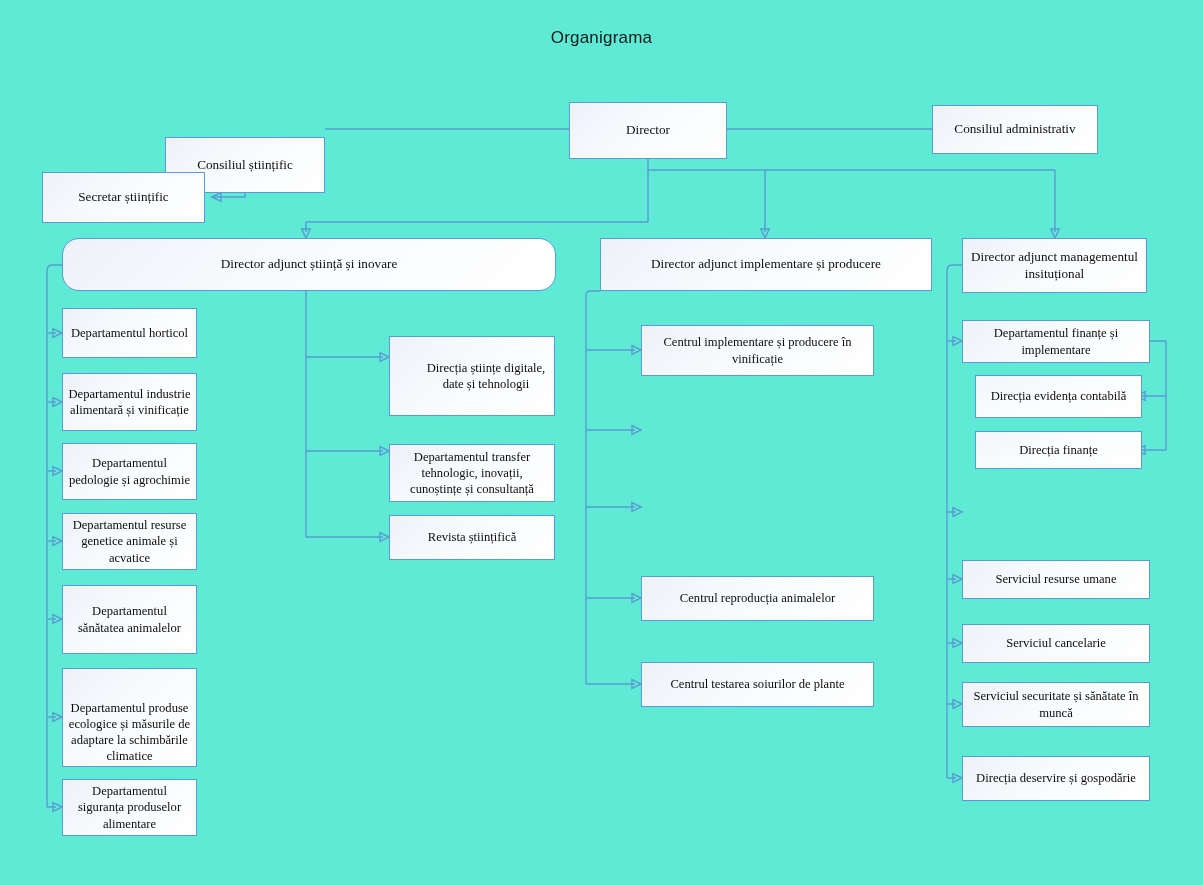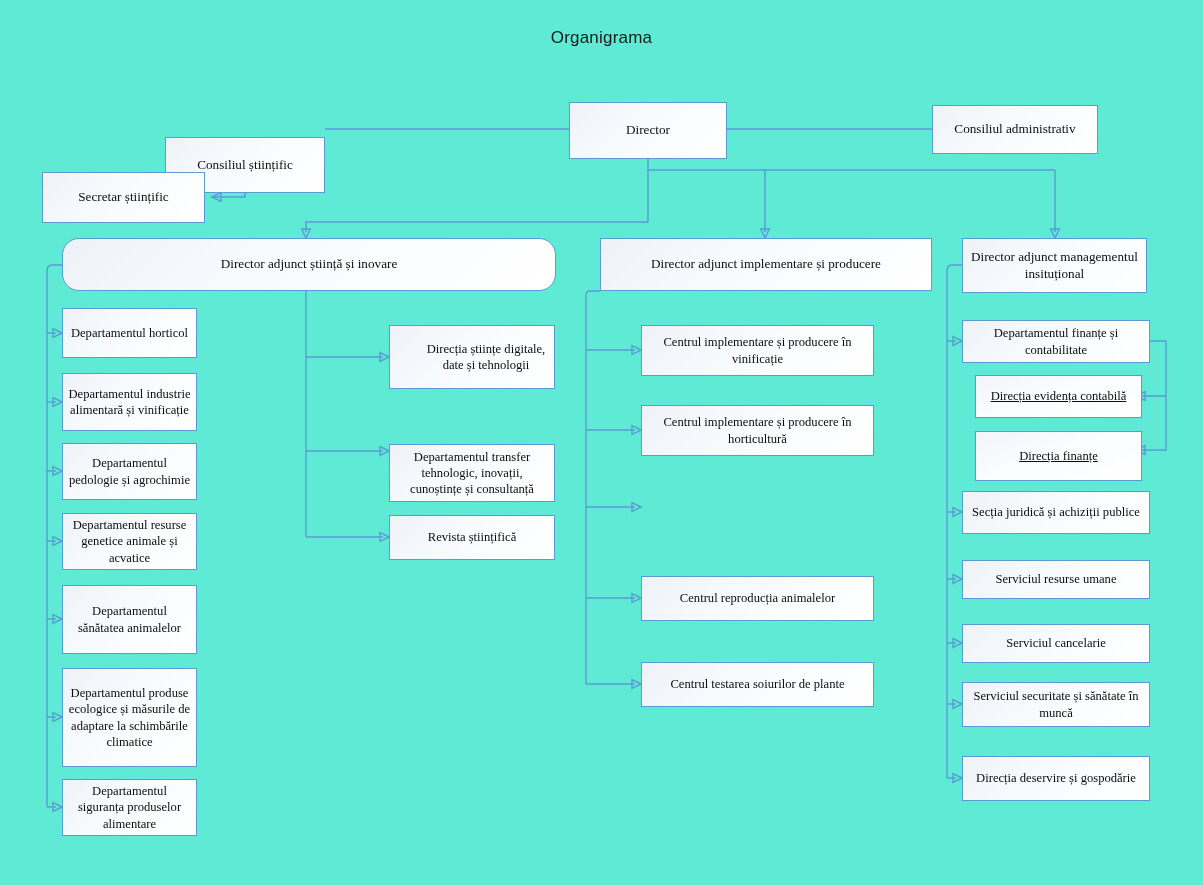--- a/index.html
+++ b/index.html
@@ -37,21 +37,20 @@
     justify-content: center;
     text-align: center;
     font-family: "Liberation Serif", serif;
     font-size: 13.2px;
     line-height: 1.28;
     padding: 2px 5px;
   }
   .node.small { font-size: 12.6px; }
   .node.plain {
     background: linear-gradient(160deg, #f2f5fa 0%, #fafcfe 45%, #ffffff 100%);
-    text-decoration: underline;
   }
   svg.wires {
     position: absolute;
     left: 0;
     top: 0;
     width: 1203px;
     height: 885px;
     pointer-events: none;
   }
   svg.wires path, svg.wires line {
@@ -189,61 +188,55 @@
   </div>
   <div class="node small" style="left:62px; top:443px; width:135px; height:57px;">
     <span>Departamentul pedologie și agrochimie</span>
   </div>
   <div class="node small" style="left:62px; top:513px; width:135px; height:57px;">
     <span>Departamentul resurse genetice animale și acvatice</span>
   </div>
   <div class="node small" style="left:62px; top:585px; width:135px; height:69px;">
     <span>Departamentul sănătatea animalelor</span>
   </div>
-  <div class="node small" style="left:62px; top:668px; width:135px; height:99px;">
+  <div class="node small" style="left:62px; top:668px; width:135px; height:99px;align-items:flex-end;">
     <span>Departamentul produse ecologice și măsurile de adaptare la schimbările climatice</span>
   </div>
   <div class="node small" style="left:62px; top:779px; width:135px; height:57px;">
     <span>Departamentul siguranța produselor alimentare</span>
   </div>
 
-  <div class="node small" style="left:389px; top:325px; width:166px; height:64px;padding-left:33px;">
+  <div class="node small" style="left:389px; top:336px; width:166px; height:80px;padding-left:33px;">
     <span>Direcția științe digitale, date și tehnologii</span>
   </div>
   <div class="node small" style="left:389px; top:444px; width:166px; height:58px;font-family:Liberation Serif, serif;">
     <span>Departamentul transfer tehnologic, inovații, cunoștințe și consultanță</span>
   </div>
   <div class="node small" style="left:389px; top:515px; width:166px; height:45px;">
     <span>Revista științifică</span>
   </div>
 
   <div class="node small" style="left:641px; top:325px; width:233px; height:51px;">
     <span>Centrul implementare și producere în vinificație</span>
   </div>
-  <div class="node small" style="left:641px; top:405px; width:233px; height:51px;">
-    <span>Centrul implementare și producere în horticultură</span>
-  </div>
   <div class="node small" style="left:641px; top:662px; width:233px; height:45px;">
     <span>Centrul testarea soiurilor de plante</span>
   </div>
   <div class="node small" style="left:641px; top:576px; width:233px; height:45px;">
     <span>Centrul reproducția animalelor</span>
   </div>
 
   <div class="node small" style="left:962px; top:320px; width:188px; height:43px;">
-    <span>Departamentul  finanțe și contabilitate</span>
+    <span>Departamentul  finanțe și implementare</span>
   </div>
   <div class="node small plain" style="left:975px; top:375px; width:167px; height:43px;">
     <span>Direcția evidența contabilă</span>
   </div>
-  <div class="node small plain" style="left:975px; top:431px; width:167px; height:50px;">
+  <div class="node small plain" style="left:975px; top:431px; width:167px; height:38px;">
     <span>Direcția finanțe</span>
-  </div>
-  <div class="node small" style="left:962px; top:491px; width:188px; height:43px;">
-    <span>Secția juridică și achiziții publice</span>
   </div>
   <div class="node small" style="left:962px; top:560px; width:188px; height:39px;">
     <span>Serviciul resurse umane</span>
   </div>
   <div class="node small" style="left:962px; top:624px; width:188px; height:39px;">
     <span>Serviciul cancelarie</span>
   </div>
   <div class="node small" style="left:962px; top:682px; width:188px; height:45px;">
     <span>Serviciul securitate și sănătate în muncă</span>
   </div>

